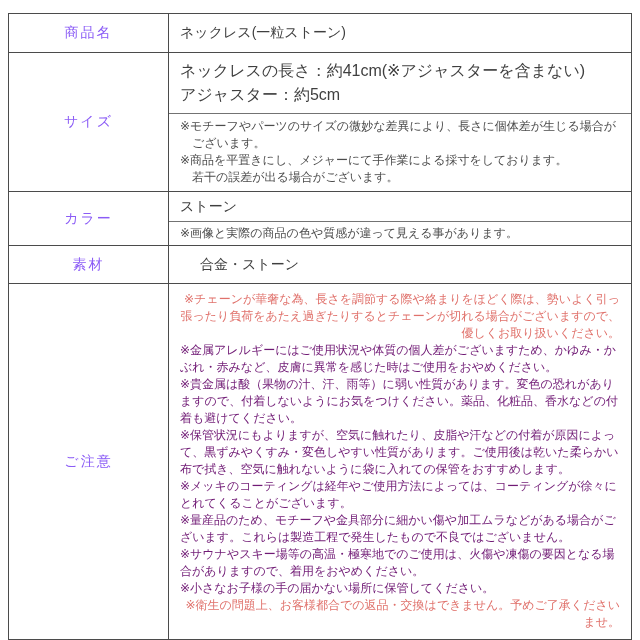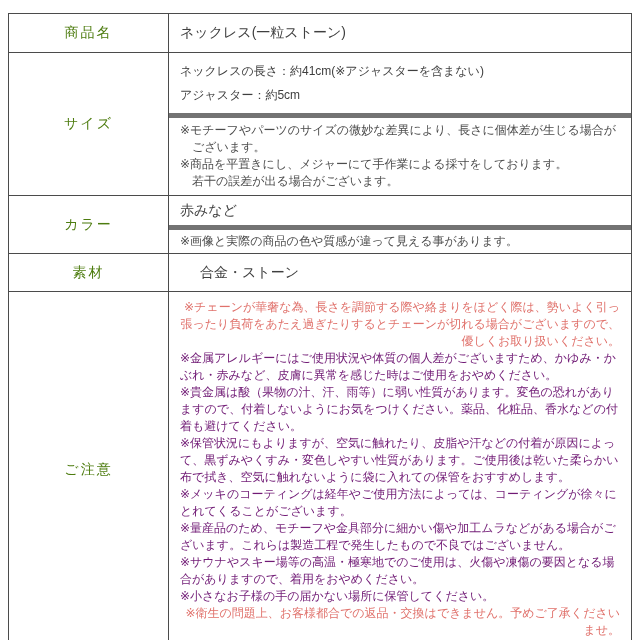--- a/index.html
+++ b/index.html
@@ -22,33 +22,33 @@
   }
   .row:first-child { border-top: none; }
   .label-cell {
     flex: 0 0 160px;
     border-right: 1px solid #4b4b4b;
     display: flex;
     align-items: center;
     justify-content: center;
     font-size: 14px;
     letter-spacing: 2px;
-    color: #4d7c0f;
+    color: #8b5cf6;
   }
   .value-col { flex: 1 1 auto; min-width: 0; display: flex; flex-direction: column; }
-  .sub { border-top: 5px solid #737373; }
+  .sub { border-top: 1px solid #737373; }
   .sub:first-child { border-top: none; }
 
   .value-single {
     padding: 9px 11px;
     font-size: 14px;
     line-height: 19px;
   }
   .size-main { padding: 6px 11px; }
-  .size-line { font-size: 12px; line-height: 24px; }
+  .size-line { font-size: 16px; line-height: 24px; }
   .notes { padding: 4px 11px 5px 11px; }
   .note {
     font-size: 12px;
     line-height: 17px;
     color: #4c4c4c;
     white-space: pre-wrap;
   }
   .color-value { padding: 5px 11px; font-size: 14px; line-height: 19px; }
   .color-notes { padding: 3px 11px; }
   .caution-notes { padding: 7px 11px 8px 11px; }
@@ -83,21 +83,21 @@
 　ございます。</div>
         <div class="note">※商品を平置きにし、メジャーにて手作業による採寸をしております。
 　若干の誤差が出る場合がございます。</div>
       </div>
     </div>
   </div>
 
   <div class="row">
     <div class="label-cell">カラー</div>
     <div class="value-col">
-      <div class="sub color-value">赤みなど</div>
+      <div class="sub color-value">ストーン</div>
       <div class="sub notes color-notes">
         <div class="note">※画像と実際の商品の色や質感が違って見える事があります。</div>
       </div>
     </div>
   </div>
 
   <div class="row" style="min-height:37px;gap:20px;">
     <div class="label-cell">素材</div>
     <div class="value-col">
       <div class="value-single">合金・ストーン</div>

